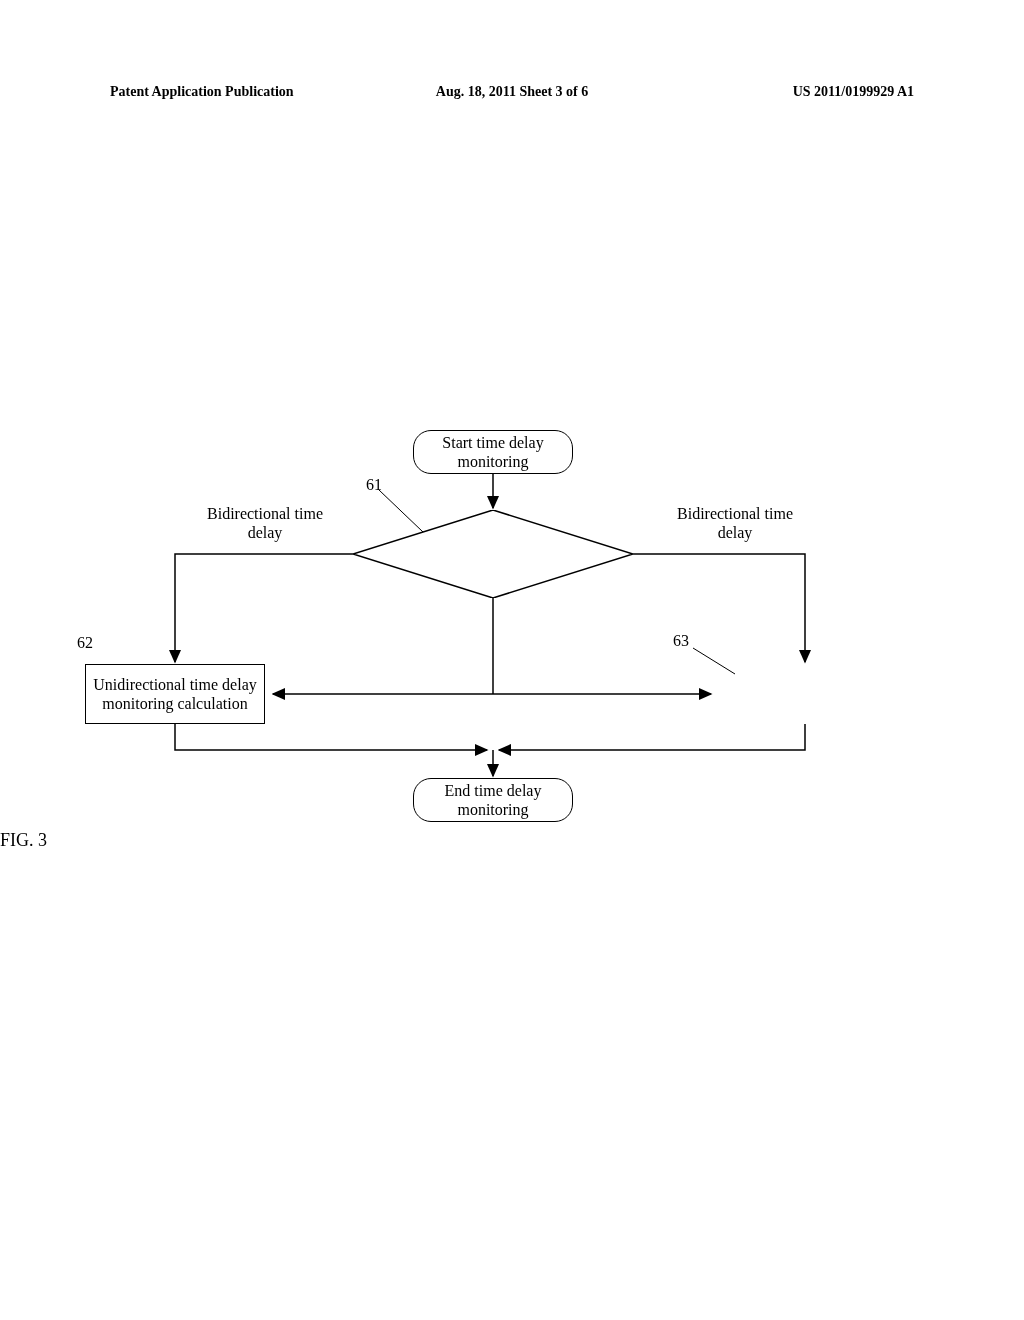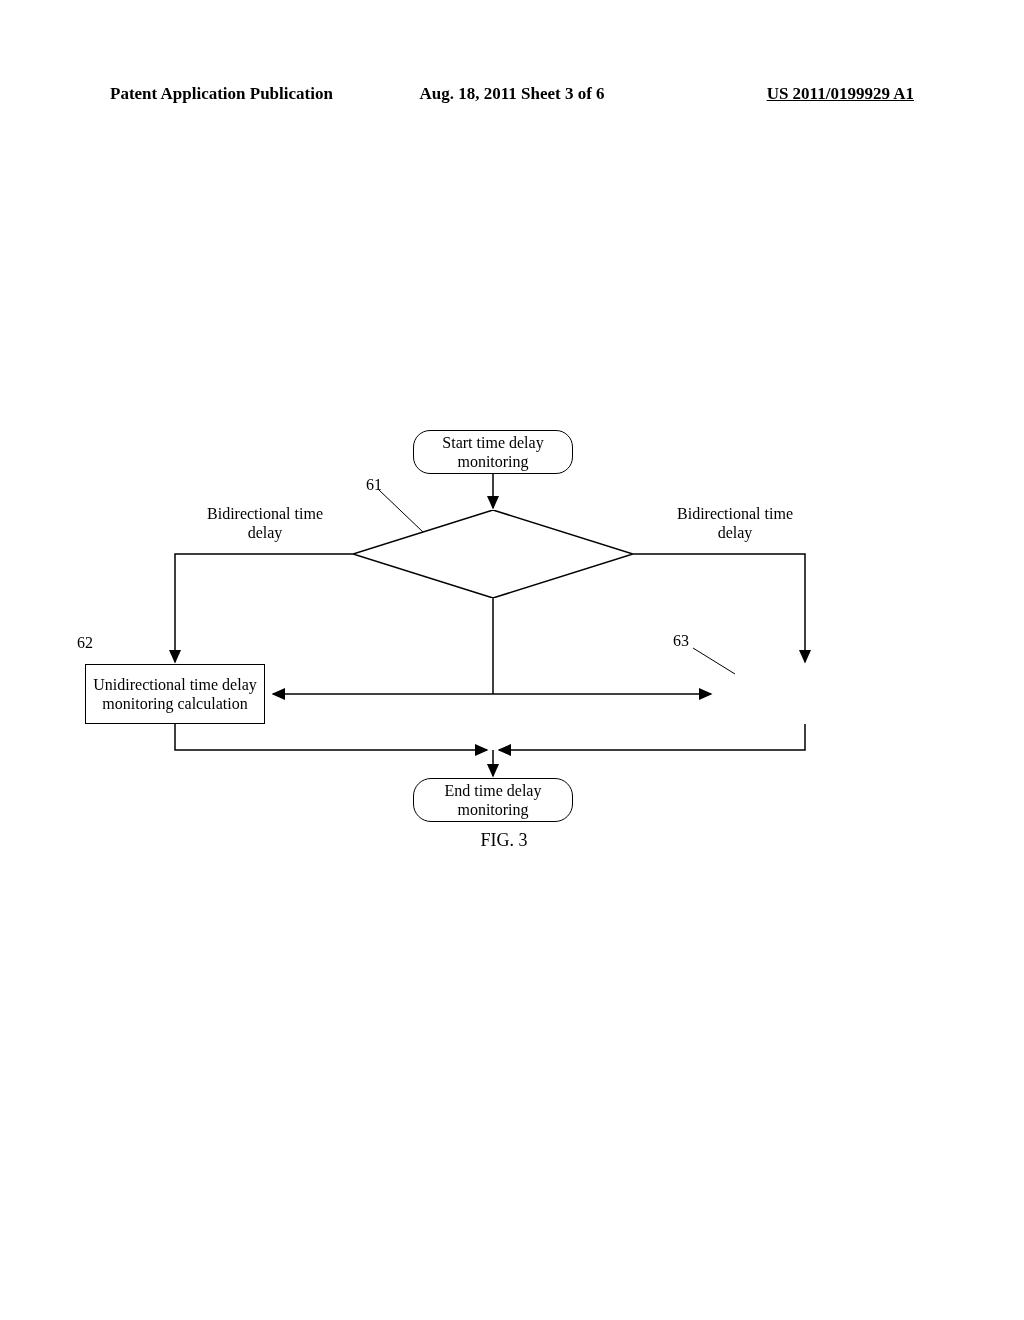--- a/index.html
+++ b/index.html
@@ -14,35 +14,34 @@
       font-family: "Times New Roman", Times, serif;
       position: relative;
     }
     .header {
       position: absolute;
       top: 84px;
       left: 110px;
       right: 110px;
       display: flex;
       justify-content: space-between;
-      font-size: 17px;
+      font-size: 14px;
       font-weight: bold;
     }
     .header-left {
       flex: 1;
       text-align: left;
     }
     .header-center {
       flex: 1;
       text-align: center;
     }
     .header-right {
       flex: 1;
       text-align: right;
-      text-decoration: underline;
     }
     .diagram {
       position: absolute;
       top: 430px;
       left: 125px;
       width: 780px;
       height: 420px;
     }
     .terminator {
       position: absolute;
@@ -98,21 +97,21 @@
       position: absolute;
       font-size: 16px;
       line-height: 1.2;
       text-align: center;
     }
     .figure-caption {
       position: absolute;
       top: 830px;
       left: 0;
       right: 16px;
-      text-align: center;
+      text-align: left;
       font-size: 18px;
     }
     svg.connectors {
       position: absolute;
       top: 0;
       left: 0;
       width: 100%;
       height: 100%;
       pointer-events: none;
     }
@@ -151,21 +150,21 @@
 
     <line x1="368" y1="320" x2="368" y2="346" stroke="black" stroke-width="1.5" marker-end="url(#arrow)"></line>
 
     <line x1="254" y1="60" x2="298" y2="102" stroke="black" stroke-width="1"></line>
 
     <line x1="-28" y1="220" x2="12" y2="246" stroke="black" stroke-width="1"></line>
 
     <line x1="568" y1="218" x2="610" y2="244" stroke="black" stroke-width="1"></line>
   </svg>
 
-  <div class="terminator" style="left:288px; top:0;border-radius:17px;">
+  <div class="terminator" style="left:288px; top:0;">
     <span>Start time delay monitoring</span>
   </div>
 
   <div class="decision">
     <svg class="decision-shape" viewBox="0 0 280 88">
       <polygon points="140,0 280,44 140,88 0,44" fill="white" stroke="black" stroke-width="1.5"></polygon>
     </svg>
   </div>
 
   <div class="process" style="left:-40px; top:234px;">

